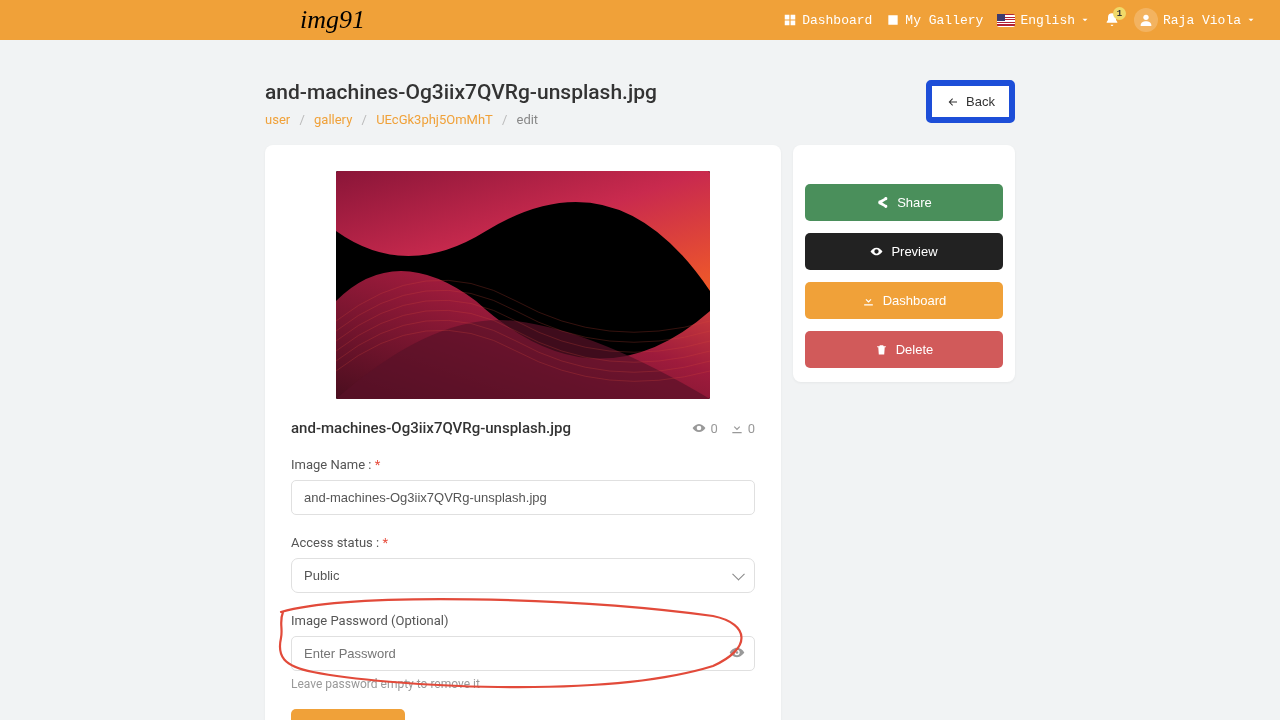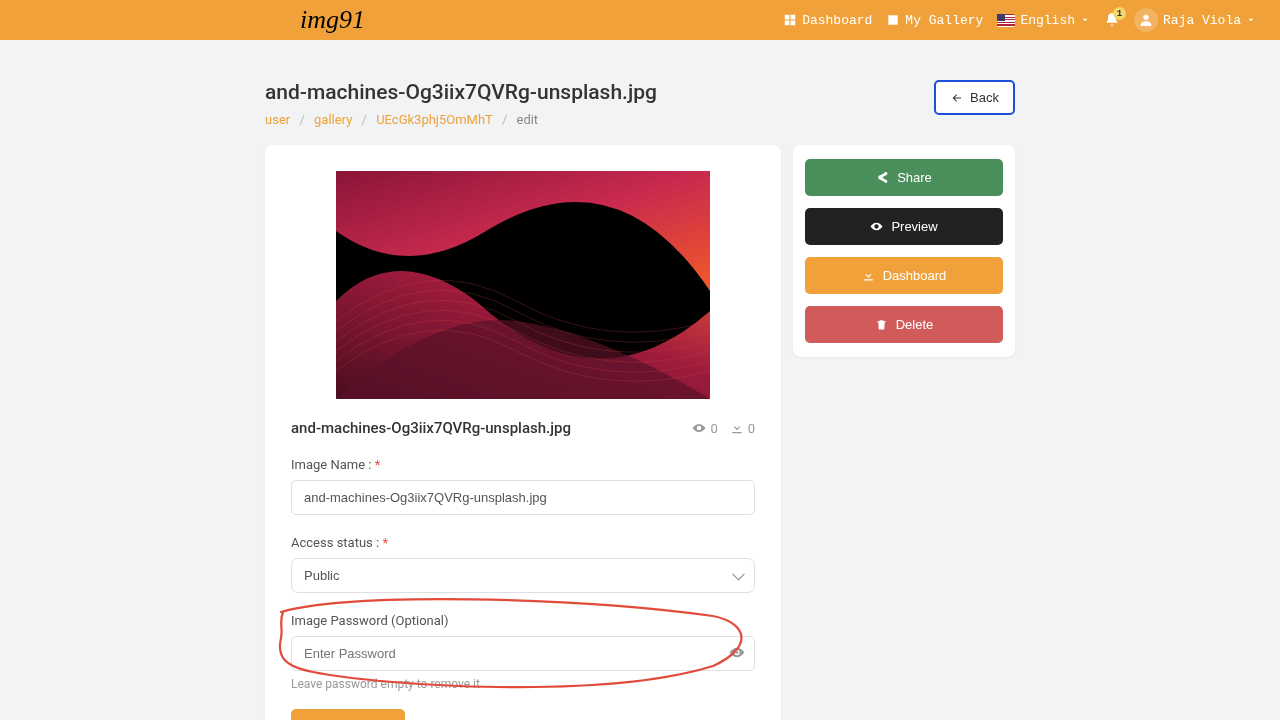--- a/index.html
+++ b/index.html
@@ -85,21 +85,21 @@
   margin-bottom: 8px;
 }
 .breadcrumb {
   font-size: 13px;
   color: #888;
 }
 .breadcrumb a { color: #f0a139; text-decoration: none; }
 .breadcrumb .sep { color: #bbb; margin: 0 6px; }
 .back-btn {
   background: #fff;
-  border: 2px solid #1d4ed8;
+  border: 6px solid #1d4ed8;
   border-radius: 5px;
   padding: 8px 14px;
   font-size: 13px;
   display: flex;
   align-items: center;
   gap: 6px;
   cursor: pointer;
   color: #333;
 }
 .layout {
@@ -211,21 +211,21 @@
   width: 100%;
   border: none;
   border-radius: 5px;
   padding: 11px 0;
   font-size: 13px;
   color: #fff;
   cursor: pointer;
   margin-bottom: 12px;
 }
 .side-btn:last-child { margin-bottom: 0; }
-.btn-share   { background: #4a8f5b; }
+.btn-share   { background: #4a8f5b; margin-top: 25px; }
 .btn-preview { background: #222; }
 .btn-download{ background: #f0a139; }
 .btn-delete  { background: #d15a5a; }
 .annot {
   position: absolute;
   pointer-events: none;
 }
 </style>
 </head>
 <body>

